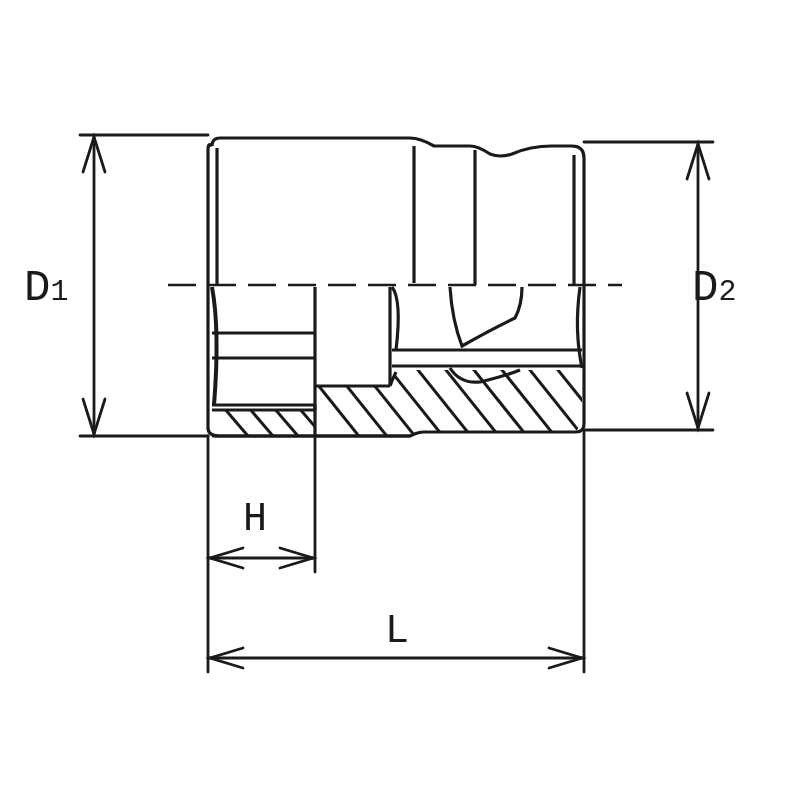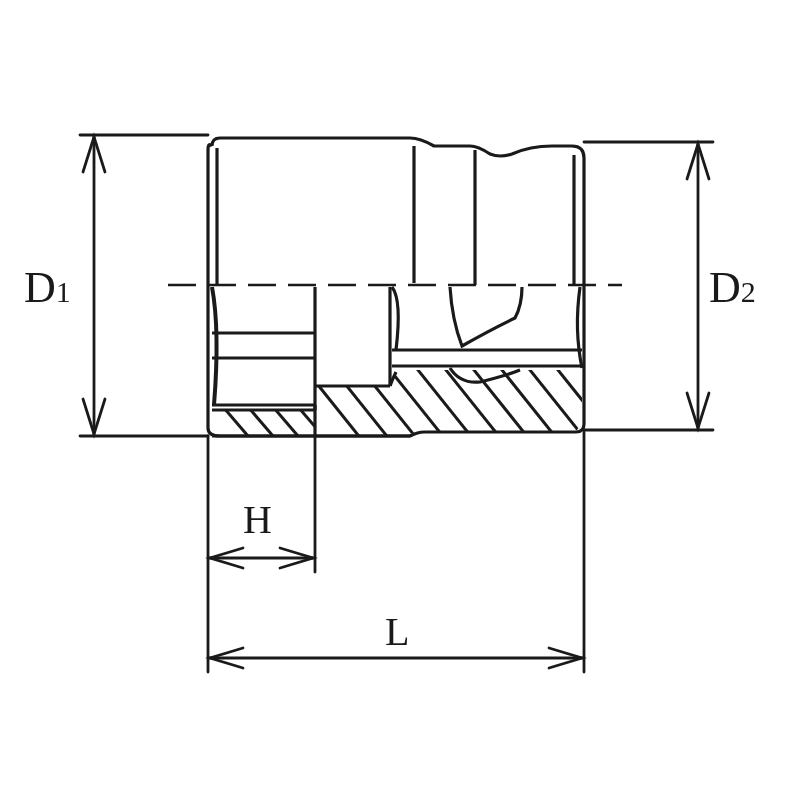--- a/index.html
+++ b/index.html
@@ -1,22 +1,22 @@
 <!DOCTYPE html>
 <html><head>
   <meta charset="utf-8">
   <style>
     html, body { margin: 0; padding: 0; background: #ffffff; }
     body { width: 800px; height: 800px; overflow: hidden; position: relative; font-family: "DejaVu Sans", sans-serif; }
     #drawing { position: absolute; left: 0; top: 0; width: 800px; height: 800px; }
-    .label { position: absolute; color: #1a1a1a; font-family: Liberation Serif, serif; line-height: 1; }
+    .label { position: absolute; color: #1a1a1a; font-family: Liberation Mono, monospace; line-height: 1; }
     .label .main { font-size: 44px; }
     .label .sub { font-size: 30px; }
     #lbl-d1 { left: 24px; top: 266px; }
-    #lbl-d2 { left: 709px; top: 266px; }
+    #lbl-d2 { left: 692px; top: 266px; }
     #lbl-h { left: 243px; top: 500px; font-size: 40px; }
     #lbl-l { left: 385px; top: 612px; font-size: 40px; }
   </style>
 </head>
 <body>
 
 <svg id="drawing" viewBox="0 0 800 800" xmlns="http://www.w3.org/2000/svg">
   <defs>
     <clipPath id="hatch-left">
       <polygon points="212,410 314,410 314,436 218,436 212,430"></polygon>

